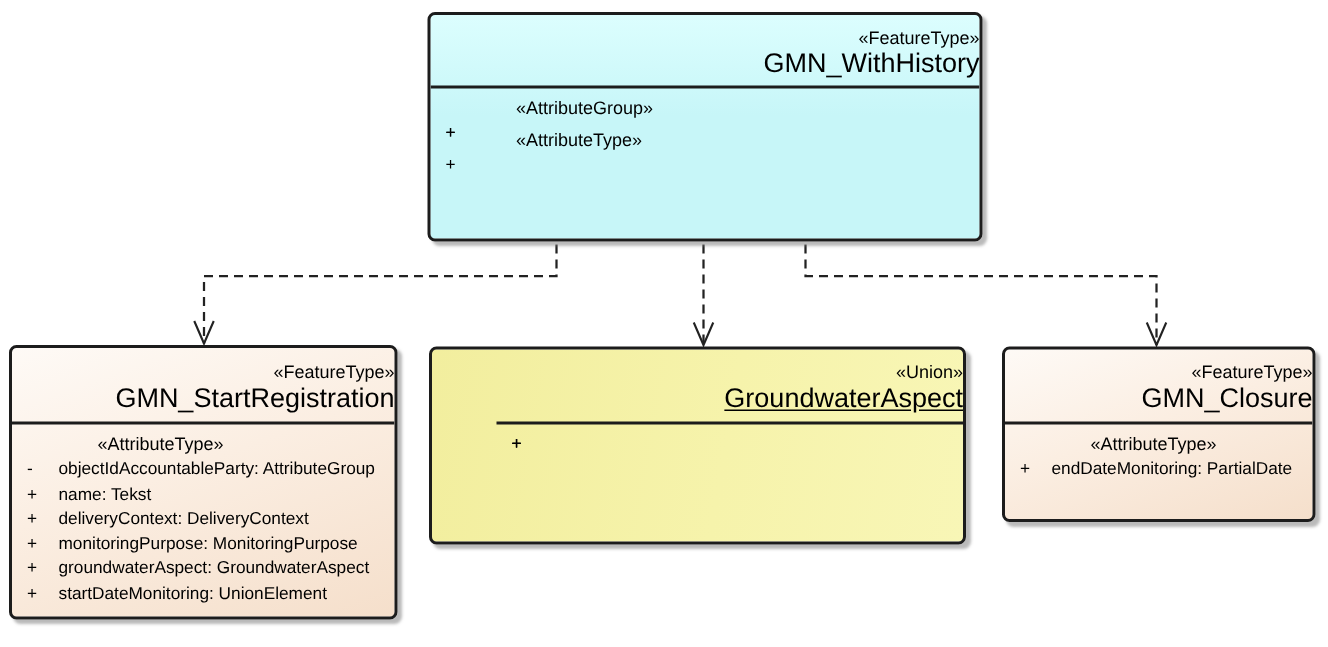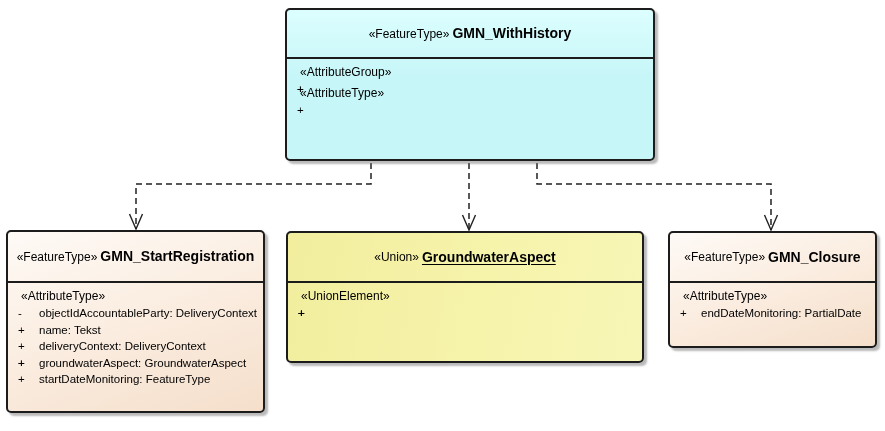--- a/index.html
+++ b/index.html
@@ -28,53 +28,54 @@
   }
   .fill-feature {
     background: linear-gradient(160deg, #fefaf6 0%, #fbeee2 45%, #f5dfcb 100%);
   }
   .fill-union {
     background: linear-gradient(100deg, #f2ee9e 0%, #f6f3ab 55%, #f8f6b6 100%);
   }
   .title-compartment {
     box-sizing: border-box;
     display: flex;
-    flex-direction: row;
-    align-items: center;
+    flex-direction: column;
+    align-items: flex-end;
     justify-content: center;
     gap: 3px;
     text-align: center;
   }
   .stereotype {
     font-size: 12px;
     color: #000000;
     line-height: 14px;
   }
   .class-name {
-    font-size: 14px;
-    font-weight: bold;
+    font-size: 18px;
+    font-weight: normal;
     color: #000000;
     line-height: 15px;
   }
   .class-name.underlined {
     text-decoration: underline;
     text-underline-offset: 2px;
   }
   .attrs-compartment {
     box-sizing: border-box;
     border-top: 2px solid #1c1c1c;
     padding-top: 5px;
     font-size: 11.5px;
     color: #000000;
     white-space: nowrap;
   }
   .section-header {
     padding-left: 13px;
     line-height: 17px;
     font-size: 12px;
+    margin-left: 44px;
   }
   .section + .section { margin-top: 4px; }
   .attr-row {
     position: relative;
     padding-left: 31px;
     line-height: 16.6px;
   }
   .attr-vis {
     position: absolute;
     left: 10px;
@@ -141,53 +142,53 @@
   <div class="uml-class fill-feature" style="left:6px; top:230px; width:259px; height:183px;">
     <div class="title-compartment" style="height:49px;">
       <div class="stereotype">«FeatureType»</div>
       <div class="class-name">GMN_StartRegistration</div>
     </div>
     <div class="attrs-compartment">
       <div class="section">
         <div class="section-header">«AttributeType»</div>
         <div class="attr-row">
           <span class="attr-vis">-</span>
-          <span>objectIdAccountableParty: DeliveryContext</span>
+          <span>objectIdAccountableParty: AttributeGroup</span>
         </div>
         <div class="attr-row">
           <span class="attr-vis">+</span>
           <span>name: Tekst</span>
         </div>
         <div class="attr-row">
           <span class="attr-vis">+</span>
           <span>deliveryContext: DeliveryContext</span>
         </div>
         <div class="attr-row">
           <span class="attr-vis">+</span>
+          <span>monitoringPurpose: MonitoringPurpose</span>
         </div>
         <div class="attr-row">
           <span class="attr-vis">+</span>
           <span>groundwaterAspect: GroundwaterAspect</span>
         </div>
         <div class="attr-row">
           <span class="attr-vis">+</span>
-          <span>startDateMonitoring: FeatureType</span>
-        </div>
-      </div>
-    </div>
-  </div>
-
-  <div class="uml-class fill-union" style="left:286px; top:231px; width:358px; height:132px;">
+          <span>startDateMonitoring: UnionElement</span>
+        </div>
+      </div>
+    </div>
+  </div>
+
+  <div class="uml-class fill-union" style="left:286px; top:231px; width:358px; height:132px;padding-left:43px;">
     <div class="title-compartment" style="height:48px;">
       <div class="stereotype">«Union»</div>
       <div class="class-name underlined">GroundwaterAspect</div>
     </div>
     <div class="attrs-compartment">
       <div class="section">
-        <div class="section-header">«UnionElement»</div>
         <div class="attr-row">
           <span class="attr-vis">+</span>
         </div>
         <div class="attr-row">
           <span class="attr-vis">+</span>
         </div>
         <div class="attr-row">
           <span class="attr-vis">+</span>
         </div>
       </div>

